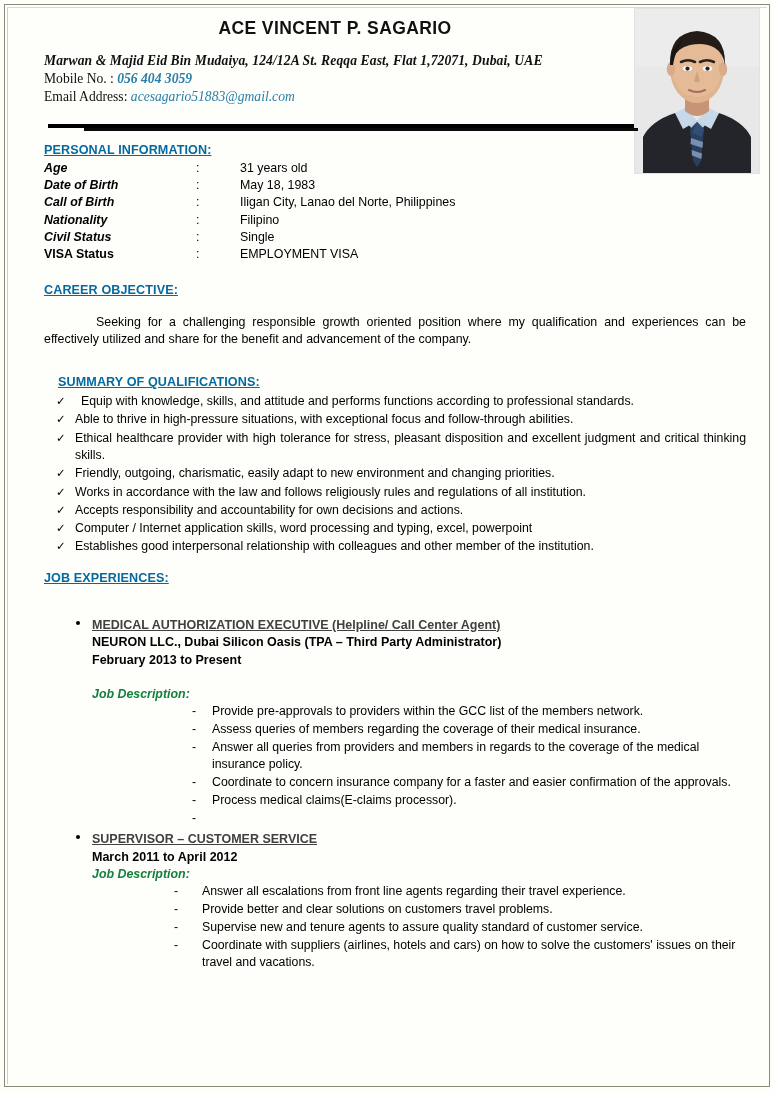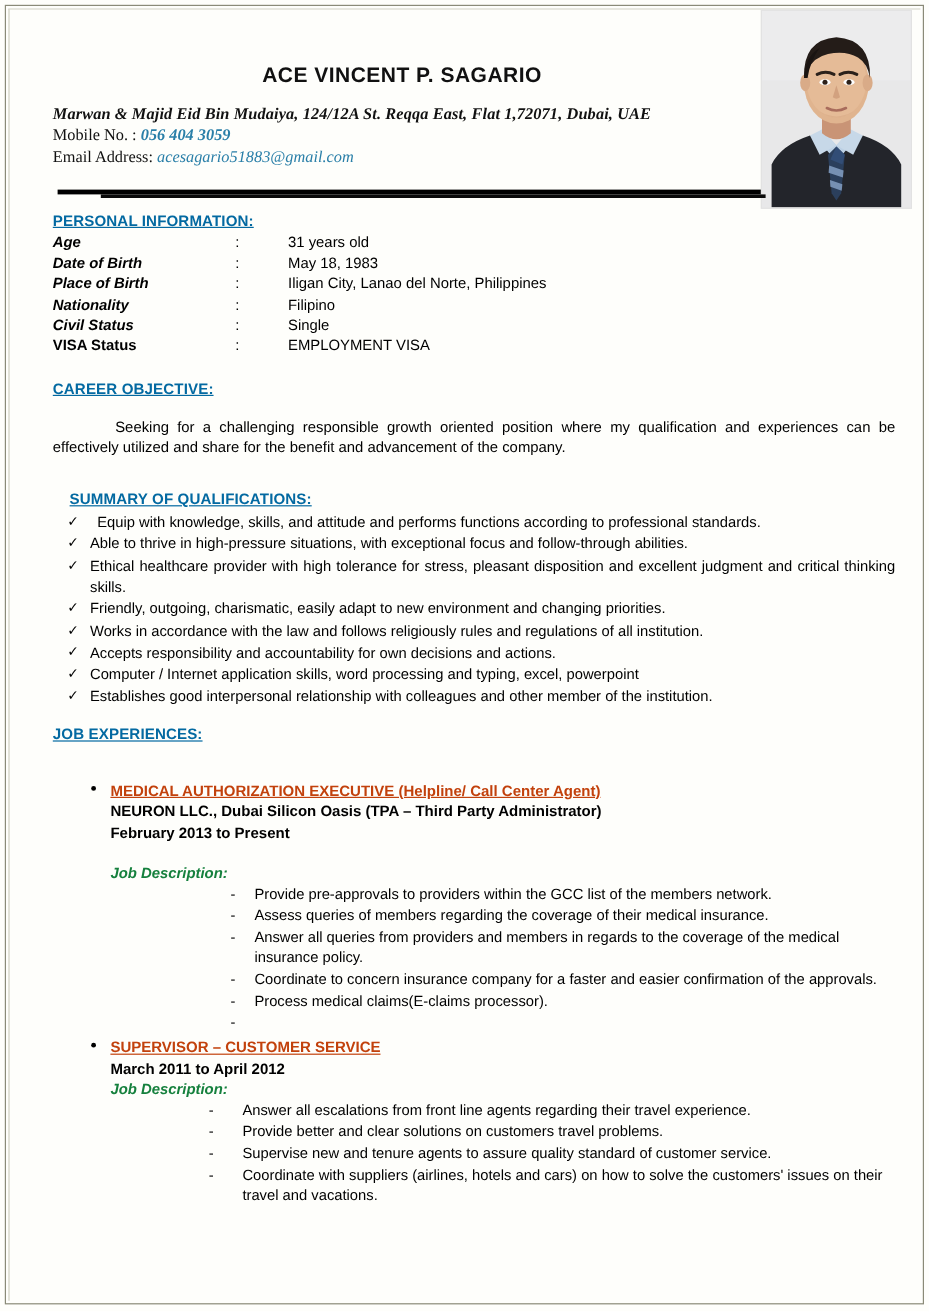--- a/index.html
+++ b/index.html
@@ -42,21 +42,21 @@
   .content {
     position: relative;
     padding: 0 28px 0 44px;
     box-sizing: border-box;
     height: 100%;
   }
 
   
   .header {
     position: relative;
-    padding-top: 52px;
+    padding-top: 18px;
   }
   .name {
     text-align: center;
     font-size: 17.5px;
     font-weight: bold;
     letter-spacing: 0.4px;
     color: #111;
     padding-right: 120px;
     font-family: "Liberation Sans", sans-serif;
   }
@@ -202,21 +202,21 @@
     top: 4px;
     width: 4px;
     height: 4px;
     background: #000;
     border-radius: 50%;
   }
   .job-title {
     font-size: 12.5px;
     font-weight: bold;
     text-decoration: underline;
-    color: #c2410c;
+    color: #404040;
     line-height: 1.42;
   }
   .job-company, .job-dates {
     font-size: 12.5px;
     font-weight: bold;
     color: #000;
     line-height: 1.42;
   }
   .job-desc-label {
     font-size: 12.4px;
@@ -329,21 +329,21 @@
             <td class="pi-label">Age</td>
             <td class="pi-colon">:</td>
             <td class="pi-value">31 years old</td>
           </tr>
           <tr>
             <td class="pi-label">Date of Birth</td>
             <td class="pi-colon">:</td>
             <td class="pi-value">May 18, 1983</td>
           </tr>
           <tr>
-            <td class="pi-label">Place of Birth</td>
+            <td class="pi-label">Call of Birth</td>
             <td class="pi-colon">:</td>
             <td class="pi-value">Iligan City, Lanao del Norte, Philippines</td>
           </tr>
           <tr>
             <td class="pi-label">Nationality</td>
             <td class="pi-colon">:</td>
             <td class="pi-value">Filipino</td>
           </tr>
           <tr>
             <td class="pi-label">Civil Status</td>

